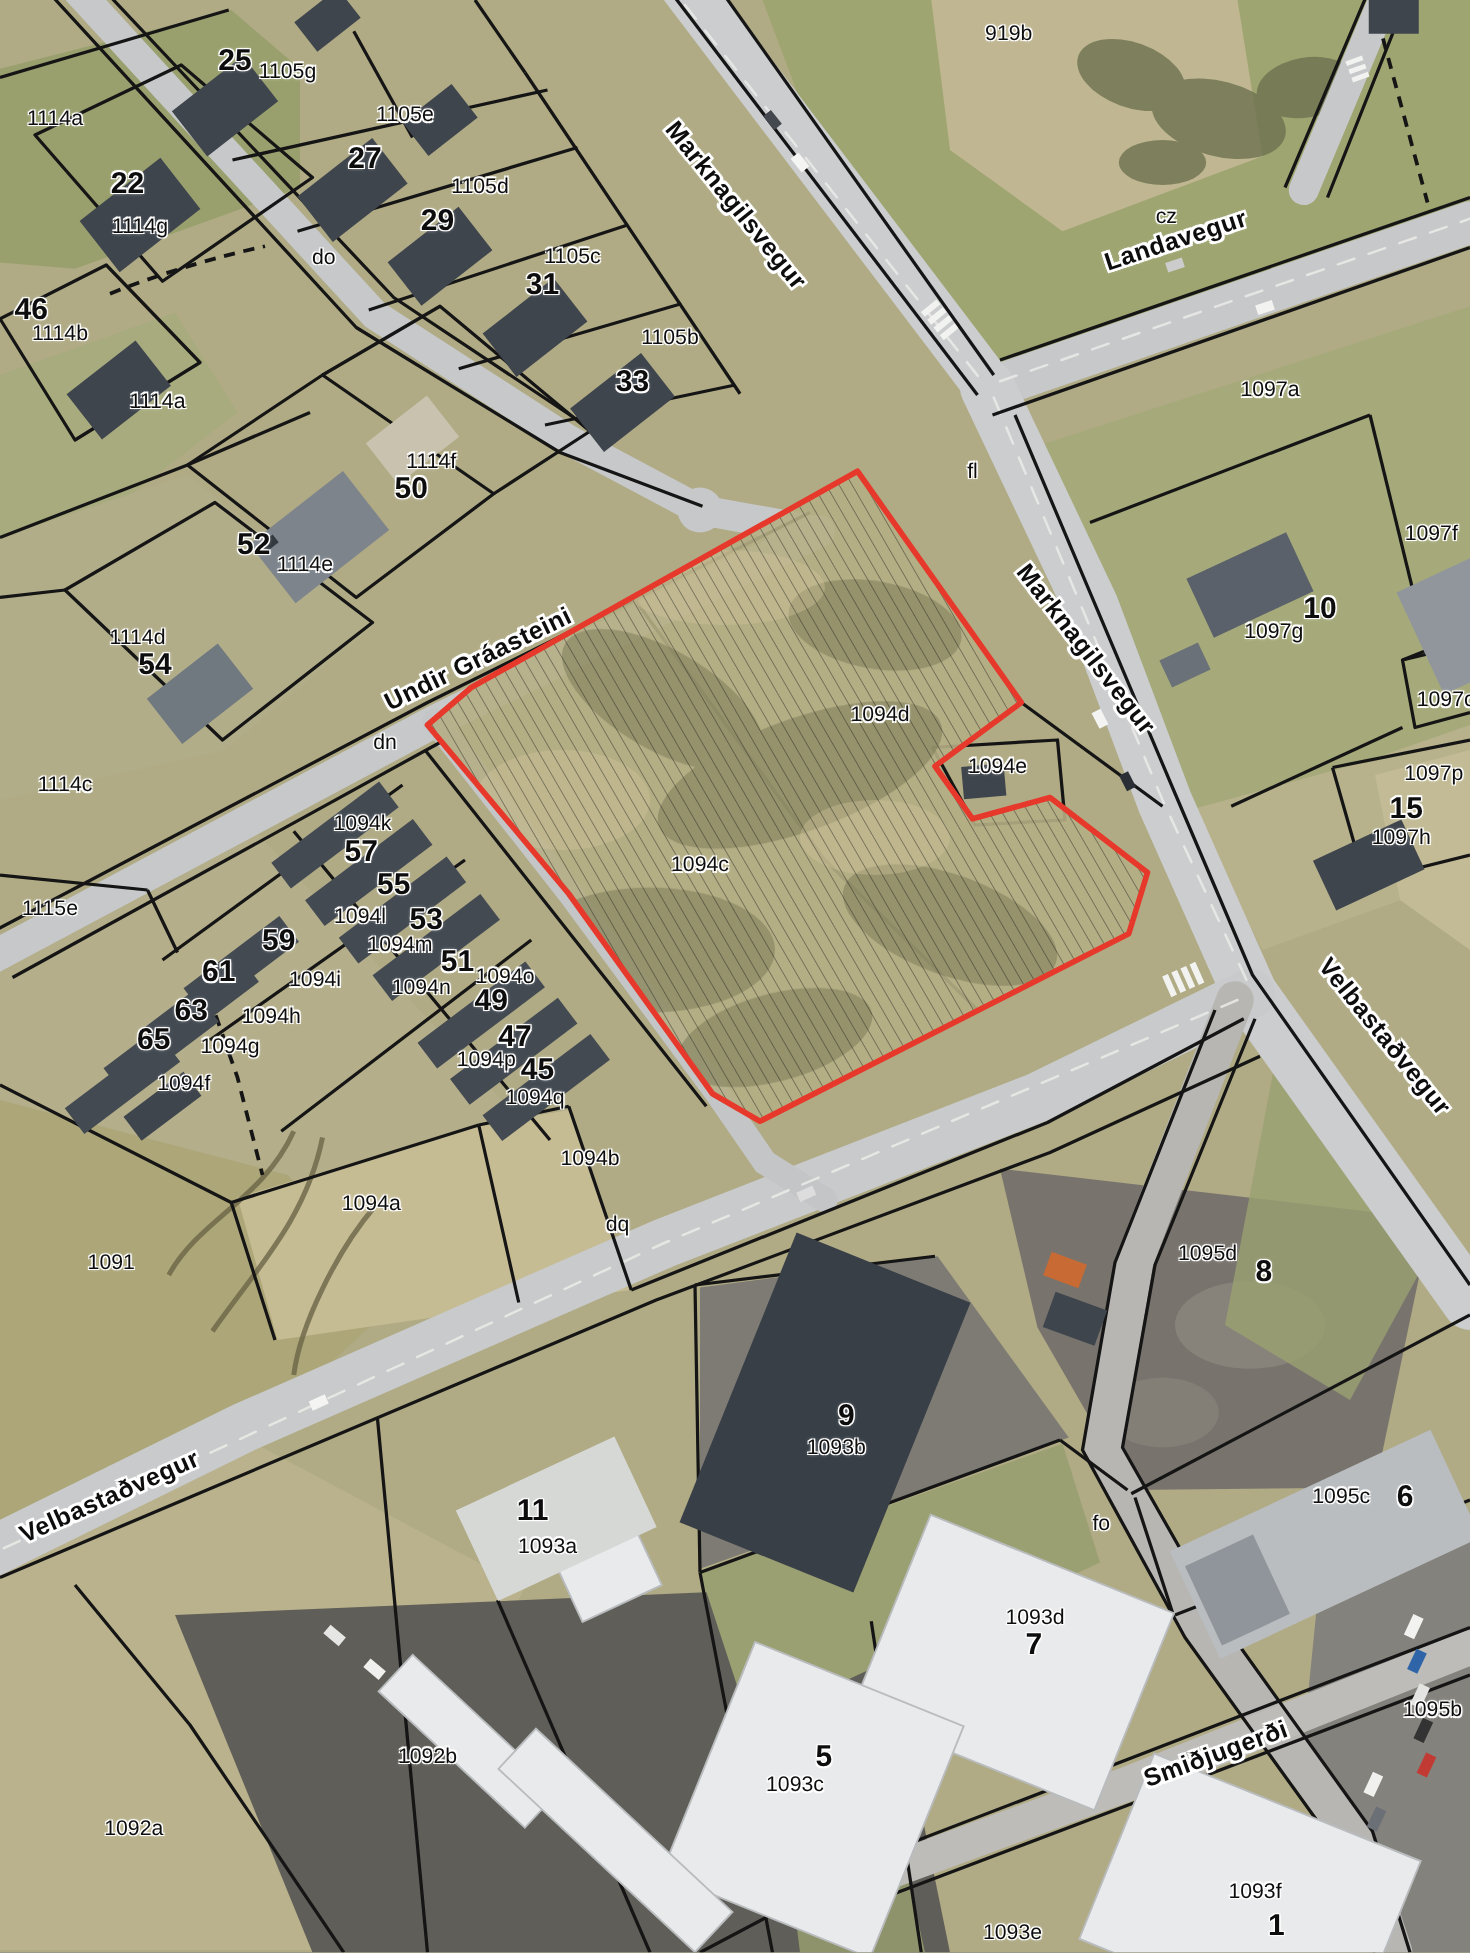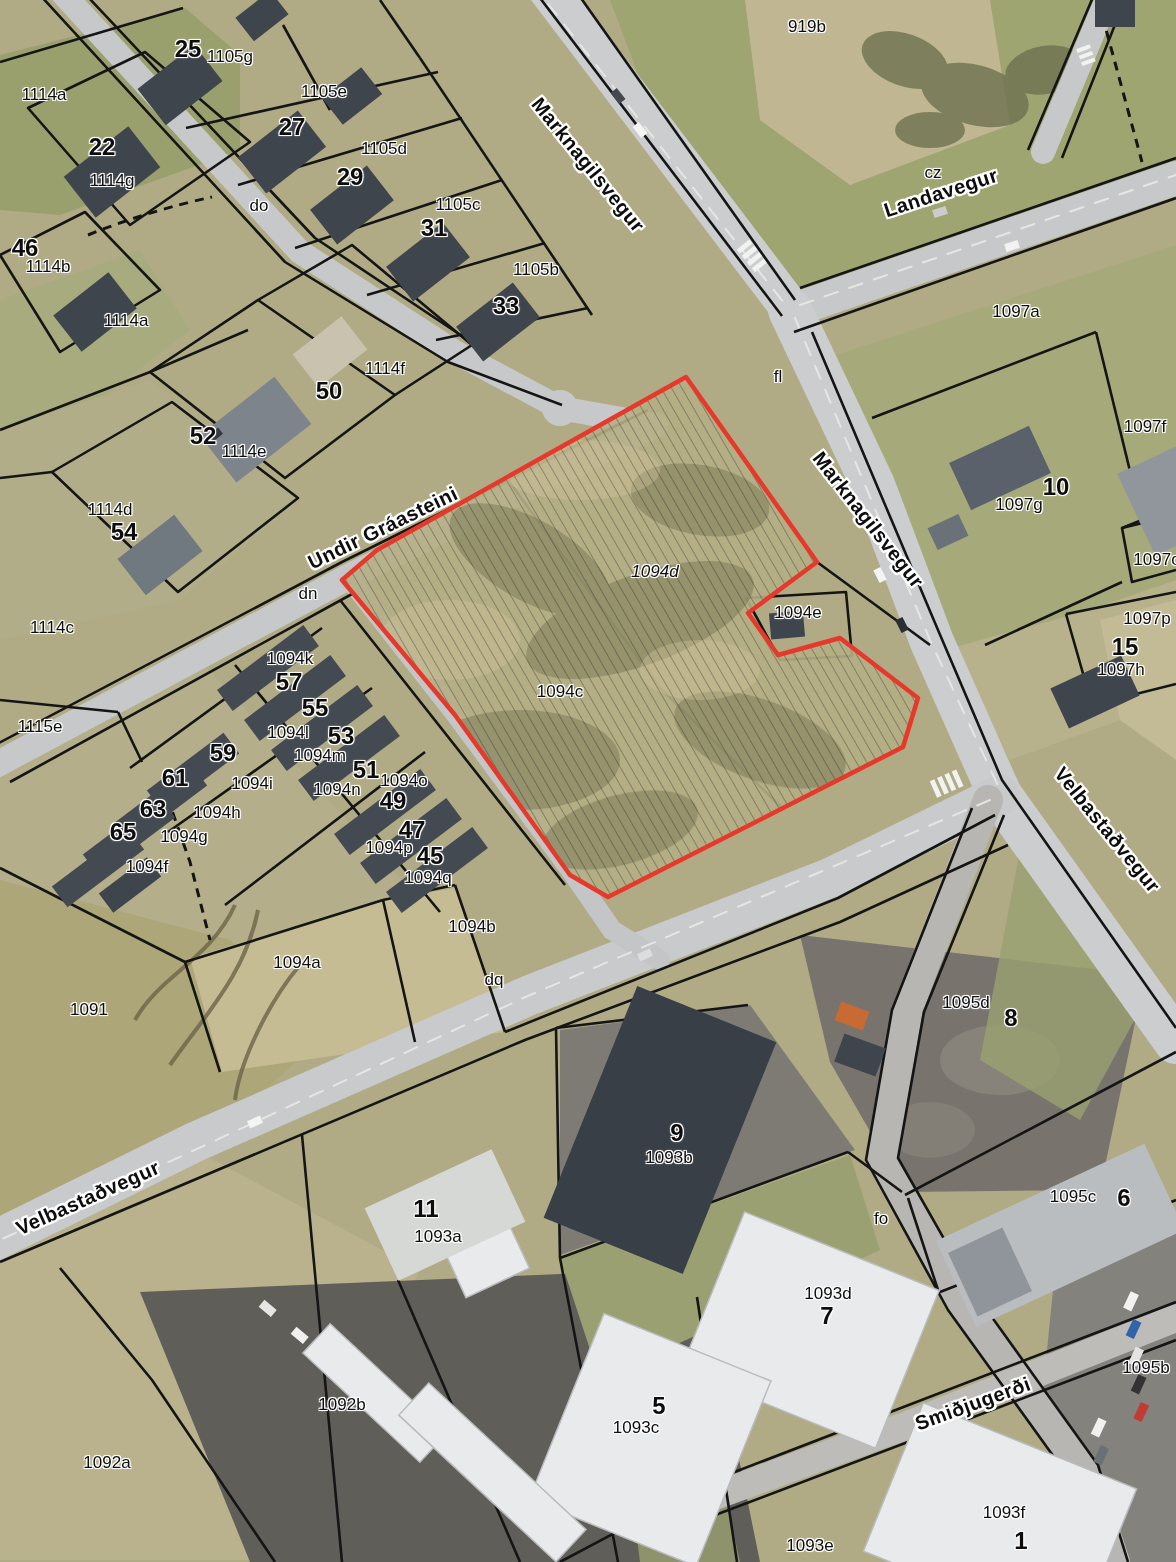--- a/index.html
+++ b/index.html
@@ -298,21 +298,21 @@
       <div class="lbl n" style="left: 1021px; top: 1541px;">1</div>
       <div class="lbl i" style="left: 44px; top: 95px;">1114a</div>
       <div class="lbl i" style="left: 230px; top: 57px;">1105g</div>
       <div class="lbl i" style="left: 324px; top: 92px;">1105e</div>
       <div class="lbl i" style="left: 112px; top: 181px;">1114g</div>
       <div class="lbl i" style="left: 384px; top: 149px;">1105d</div>
       <div class="lbl i" style="left: 458px; top: 205px;">1105c</div>
       <div class="lbl i" style="left: 48px; top: 267px;">1114b</div>
       <div class="lbl i" style="left: 536px; top: 270px;">1105b</div>
       <div class="lbl i" style="left: 126px; top: 321px;">1114a</div>
-      <div class="lbl i" style="left: 345px; top: 369px; margin-left: 40px;">1114f</div>
+      <div class="lbl i" style="left: 345px; top: 369px;">1114f</div>
       <div class="lbl i" style="left: 244px; top: 452px;">1114e</div>
       <div class="lbl i" style="left: 110px; top: 510px;">1114d</div>
       <div class="lbl i" style="left: 52px; top: 628px;">1114c</div>
       <div class="lbl i" style="left: 290px; top: 659px;">1094k</div>
       <div class="lbl i" style="left: 288px; top: 733px;">1094l</div>
       <div class="lbl i" style="left: 320px; top: 756px;">1094m</div>
       <div class="lbl i" style="left: 252px; top: 784px;">1094i</div>
       <div class="lbl i" style="left: 40px; top: 727px;">1115e</div>
       <div class="lbl i" style="left: 337px; top: 790px;">1094n</div>
       <div class="lbl i" style="left: 404px; top: 781px;">1094o</div>
@@ -321,21 +321,21 @@
       <div class="lbl i" style="left: 389px; top: 848px;">1094p</div>
       <div class="lbl i" style="left: 147px; top: 867px;">1094f</div>
       <div class="lbl i" style="left: 428px; top: 878px;">1094q</div>
       <div class="lbl i" style="left: 807px; top: 27px;">919b</div>
       <div class="lbl i" style="left: 1016px; top: 312px;">1097a</div>
       <div class="lbl i" style="left: 1019px; top: 505px;">1097g</div>
       <div class="lbl i" style="left: 1145px; top: 427px;">1097f</div>
       <div class="lbl i" style="left: 1157px; top: 560px;">1097o</div>
       <div class="lbl i" style="left: 1147px; top: 619px;">1097p</div>
       <div class="lbl i" style="left: 1121px; top: 670px;">1097h</div>
-      <div class="lbl i" style="left: 655px; top: 572px; font-style: italic;">1094d</div>
+      <div class="lbl i" style="left: 704px; top: 572px;">1094d</div>
       <div class="lbl i" style="left: 798px; top: 613px;">1094e</div>
       <div class="lbl i" style="left: 560px; top: 692px;">1094c</div>
       <div class="lbl i" style="left: 472px; top: 927px;">1094b</div>
       <div class="lbl i" style="left: 297px; top: 963px;">1094a</div>
       <div class="lbl i" style="left: 89px; top: 1010px;">1091</div>
       <div class="lbl i" style="left: 966px; top: 1003px;">1095d</div>
       <div class="lbl i" style="left: 669px; top: 1158px;">1093b</div>
       <div class="lbl i" style="left: 438px; top: 1237px;">1093a</div>
       <div class="lbl i" style="left: 1073px; top: 1197px;">1095c</div>
       <div class="lbl i" style="left: 828px; top: 1294px;">1093d</div>

